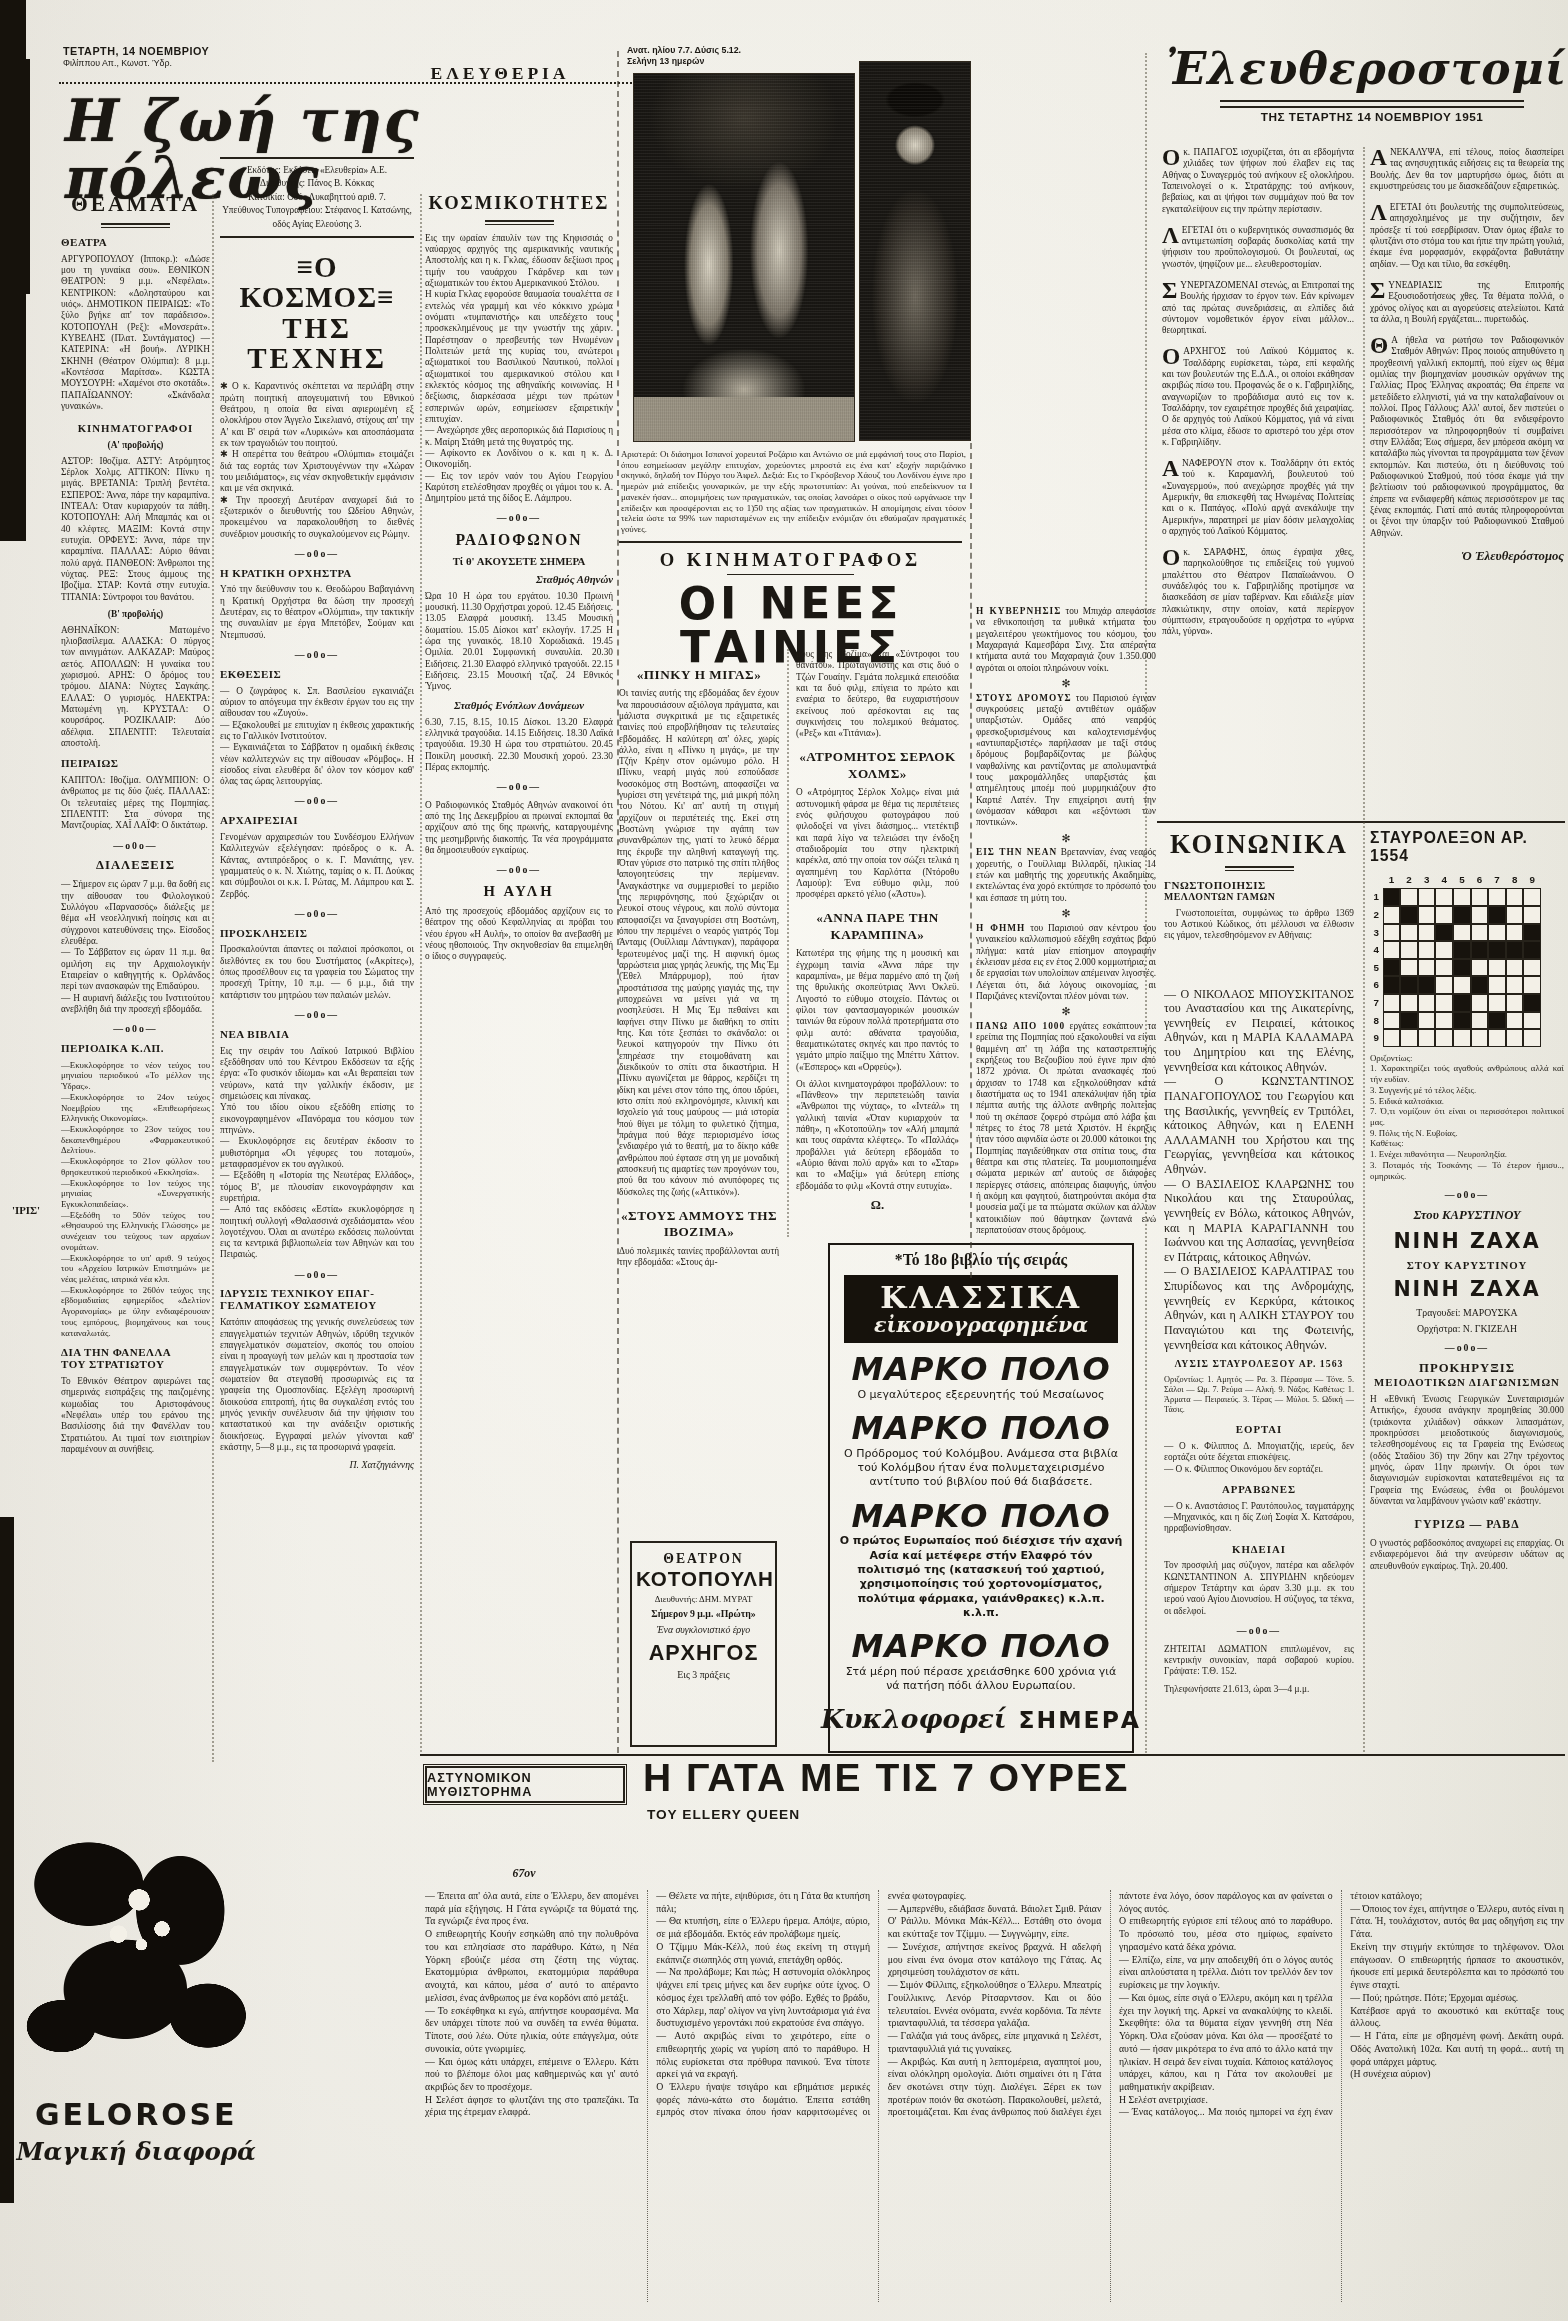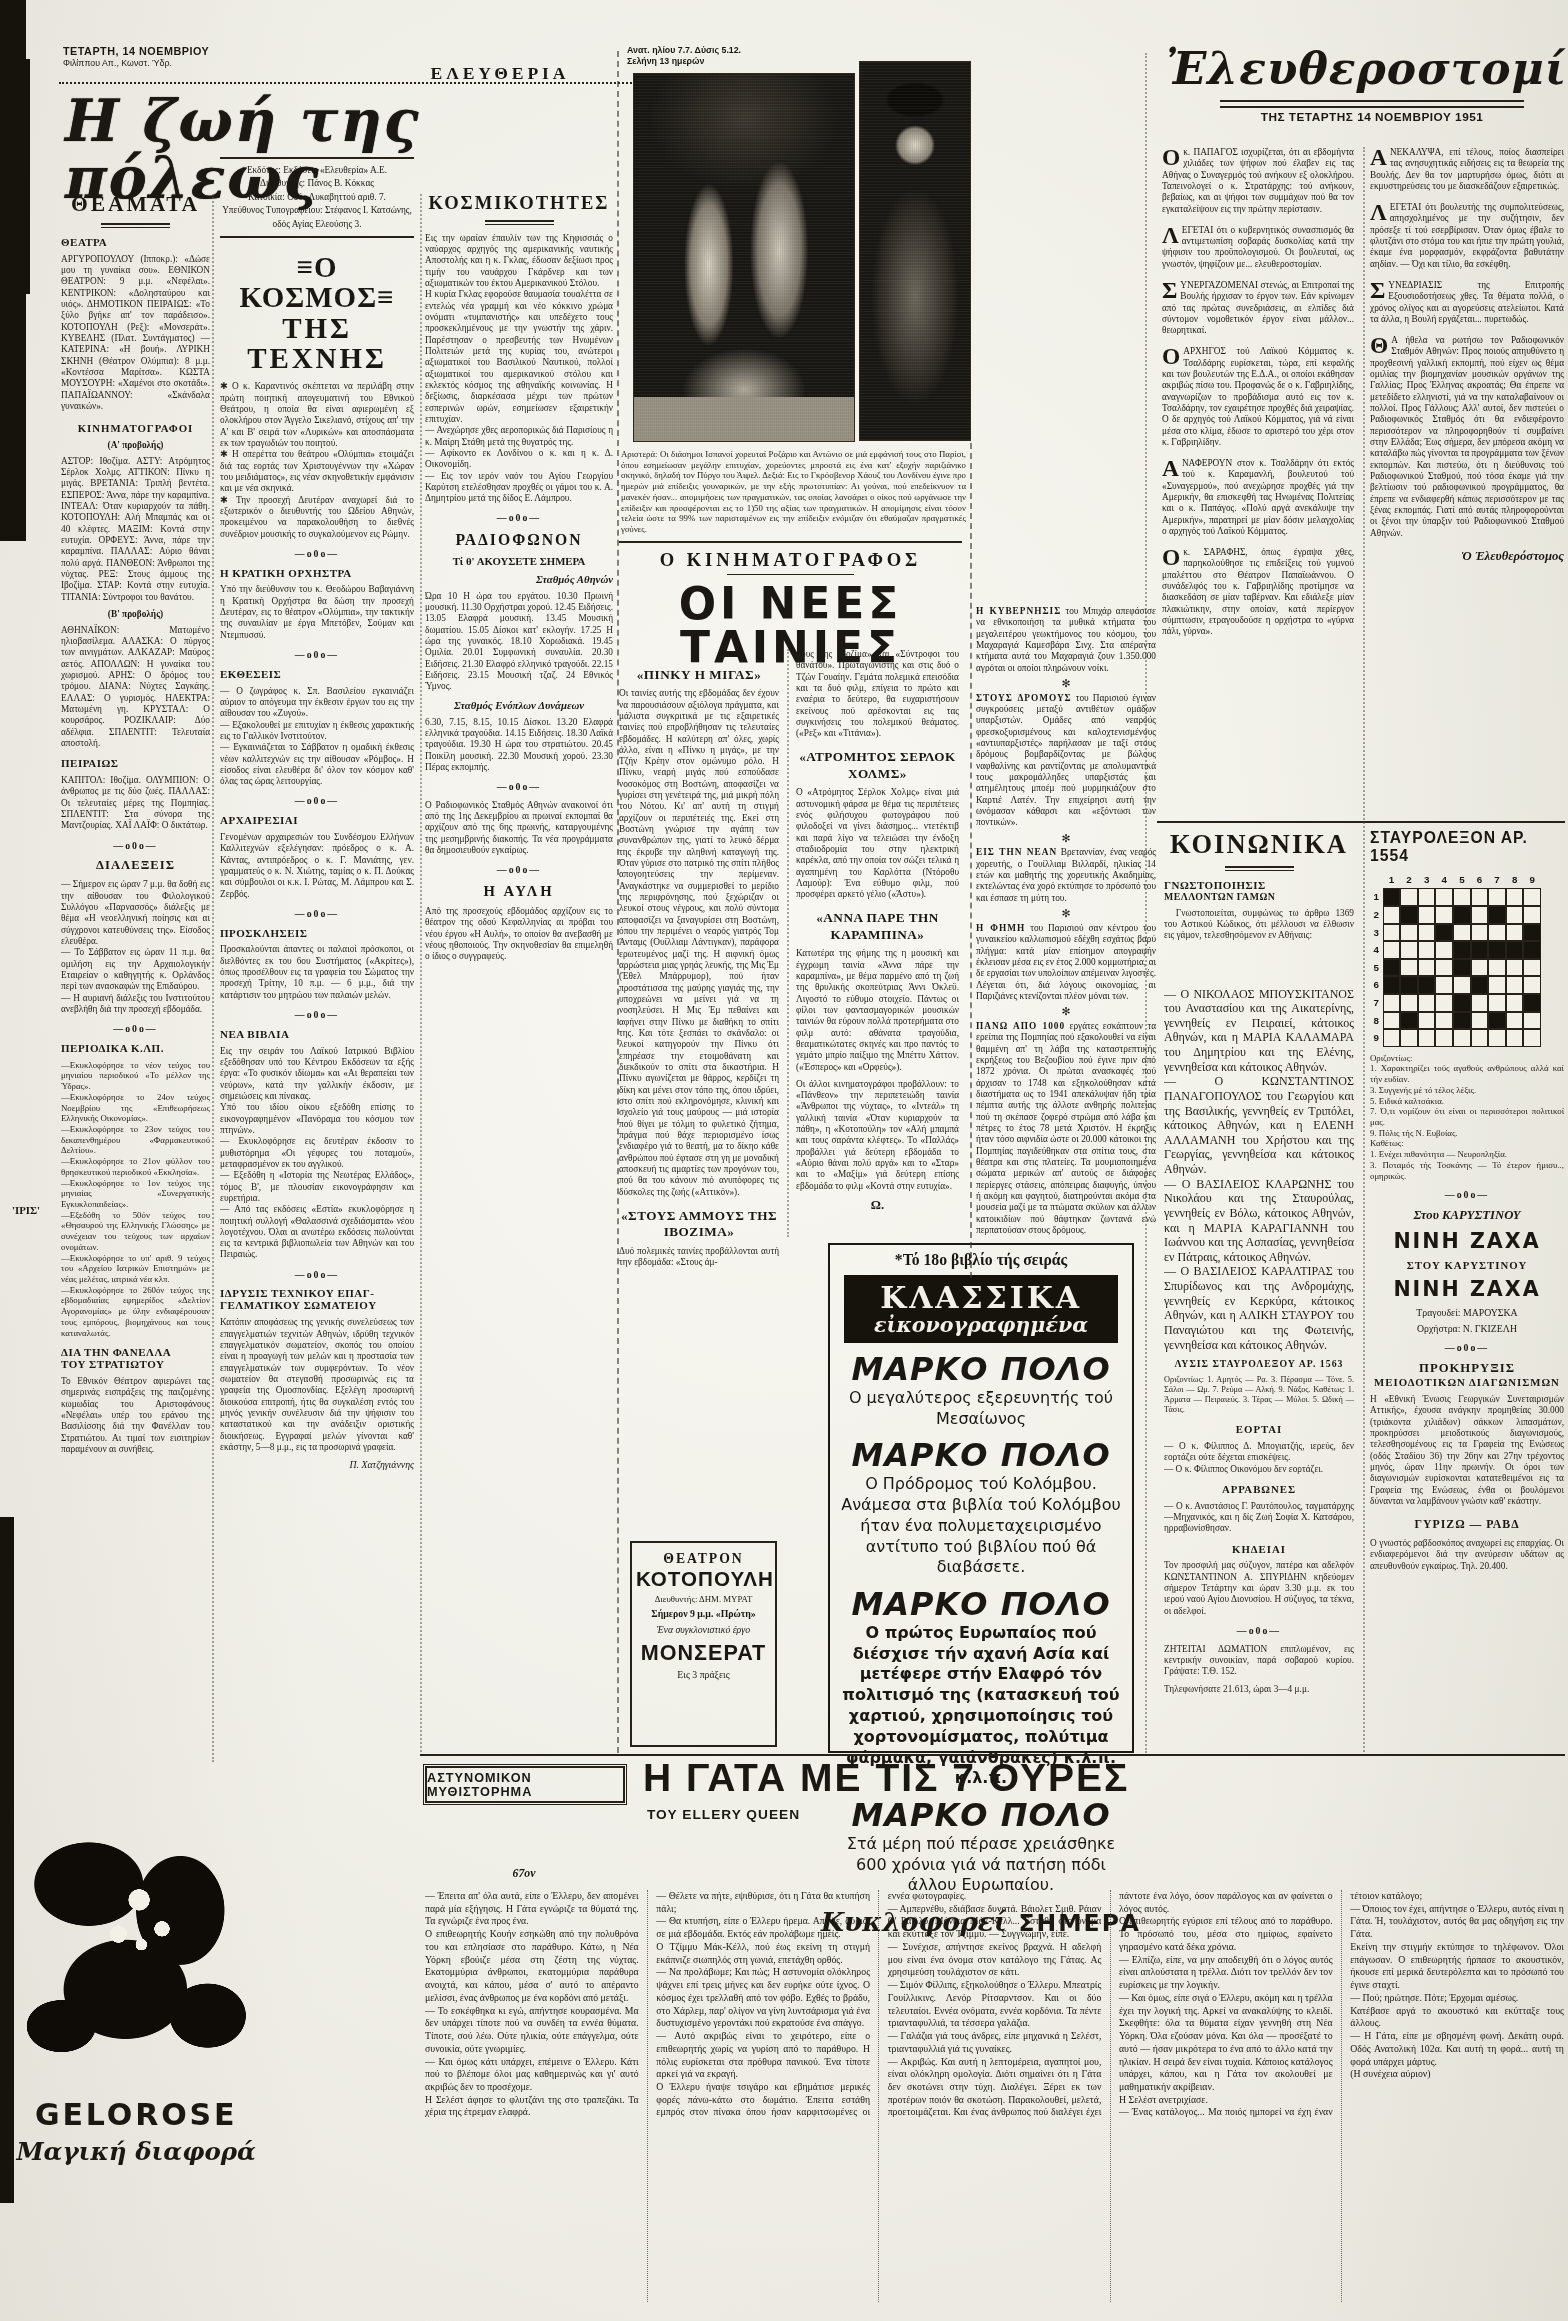--- a/index.html
+++ b/index.html
@@ -31,21 +31,21 @@
   .rev-h{font-weight:bold;font-size:13.2px;text-align:center;line-height:1.25;margin:9.8px 0 4.9px 0;letter-spacing:0.5px;}
   .photo{position:absolute;border:1px solid #30291e;overflow:hidden;
     background-color:#191713;}
   .grain{position:absolute;inset:0;background:repeating-linear-gradient(0deg,rgba(246,244,238,.06) 0 1px,transparent 1px 2.9px),repeating-linear-gradient(90deg,rgba(0,0,0,.08) 0 1px,transparent 1px 2px);}
   .cw{display:grid;grid-template-columns:12.7px repeat(9,17.6px);margin:3.9px 0 5.9px 0;}
   .cw-colnum,.cw-rownum{font-weight:bold;font-size:9.8px;text-align:center;line-height:17.6px;font-family:"Liberation Sans",sans-serif;}
   .cw-cell{width:17.6px;height:17.6px;box-sizing:border-box;border:1.5px solid #26221a;background:#f3f0e7;}
   .cw-cell.black{background:#17130d;}
   .cw-corner{width:12.7px;height:17.6px;}
   .kls-title{font-family:"DejaVu Sans",sans-serif;font-weight:bold;font-style:italic;font-size:32px;letter-spacing:1px;text-align:center;line-height:1;margin-top:9.8px;}
-  .kls-cap{font-family:"DejaVu Sans",sans-serif;font-size:16px;line-height:1.3;text-align:center;margin-top:2.9px;font-weight:500;}
+  .kls-cap{font-family:"DejaVu Sans",sans-serif;font-size:11px;line-height:1.3;text-align:center;margin-top:2.9px;font-weight:500;}
   .box-line{text-align:center;}
 </style>
 </head>
 <body>
 
 <div id="page">
 
   <div class="abs" style="left:0;top:0;width:25.5px;height:541px;background:#16120c;"></div>
   <div class="abs" style="left:25.5px;top:59px;width:4.9px;height:235px;background:#16120c;"></div>
   <div class="abs" style="left:0;top:1517px;width:13.7px;height:686px;background:#16120c;"></div>
@@ -219,21 +219,21 @@
     <div class="bt" style="margin-top:5.9px;">Οι άλλοι κινηματογράφοι προβάλλουν: το «Πάνθεον» την περιπετειώδη ταινία «Άνθρωποι της νύχτας», το «Ιντεάλ» τη γαλλική ταινία «Όταν κυριαρχούν τα πάθη», η «Κοτοπούλη» τον «Αλή μπαμπά και τους σαράντα κλέφτες». Το «Παλλάς» προβάλλει γιά δεύτερη εβδομάδα το «Αύριο θάναι πολύ αργά» και το «Σταρ» και το «Μαξίμ» γιά δεύτερη επίσης εβδομάδα το φιλμ «Κοντά στην ευτυχία».</div>
     <div class="center" style="font:bold 12.7px 'Liberation Serif',serif;margin-top:3.9px;">Ω.</div>
   </div>
 
   <div class="abs" style="left:630px;top:1541px;width:147px;height:206px;border:2px solid #26221a;padding:7.8px 3.9px;box-sizing:border-box;">
     <div class="box-line" style="font:bold 13.7px 'Liberation Serif',serif;letter-spacing:2px;">ΘΕΑΤΡΟΝ</div>
     <div class="box-line" style="font:bold 20.6px/1.2 'Liberation Sans',sans-serif;letter-spacing:1px;">ΚΟΤΟΠΟΥΛΗ</div>
     <div class="box-line" style="font:8.8px/1.6 'Liberation Serif',serif;">Διευθυντής: ΔΗΜ. ΜΥΡΑΤ</div>
     <div class="box-line" style="font:bold 9.8px/1.7 'Liberation Serif',serif;">Σήμερον 9 μ.μ. «Πρώτη»</div>
     <div class="box-line" style="font:italic 9.8px/1.7 'Liberation Serif',serif;">Ένα συγκλονιστικό έργο</div>
-    <div class="box-line" style="font:bold 21.6px/1.3 'Liberation Sans',sans-serif;letter-spacing:1px;">ΜΟΝΣΕΡΑΤ</div>
+    <div class="box-line" style="font:bold 21.6px/1.3 'Liberation Sans',sans-serif;letter-spacing:1px;">ΑΡΧΗΓΟΣ</div>
     <div class="box-line" style="font:9.8px/1.7 'Liberation Serif',serif;">Εις 3 πράξεις</div>
   </div>
 
   <div class="abs" style="left:828px;top:1243px;width:306px;height:510px;border:2.9px solid #1c1813;padding:5.9px 7.8px;box-sizing:border-box;">
     <div class="center" style="font:bold 15.7px 'Liberation Serif',serif;">*Τό 18ο βιβλίο τής σειράς</div>
     <div style="background:#16120c;color:#f3f0e7;text-align:center;padding:7.8px 0 5.9px 0;margin:5.9px 5.9px 0 5.9px;">
       <div style="font:bold 30px/1 'DejaVu Serif',serif;letter-spacing:2.9px;">ΚΛΑΣΣΙΚΑ</div>
       <div style="font:bold italic 20.6px/1.2 'DejaVu Serif',serif;">εἰκονογραφημένα</div>
     </div>
     <div class="kls-title">ΜΑΡΚΟ ΠΟΛΟ</div>

